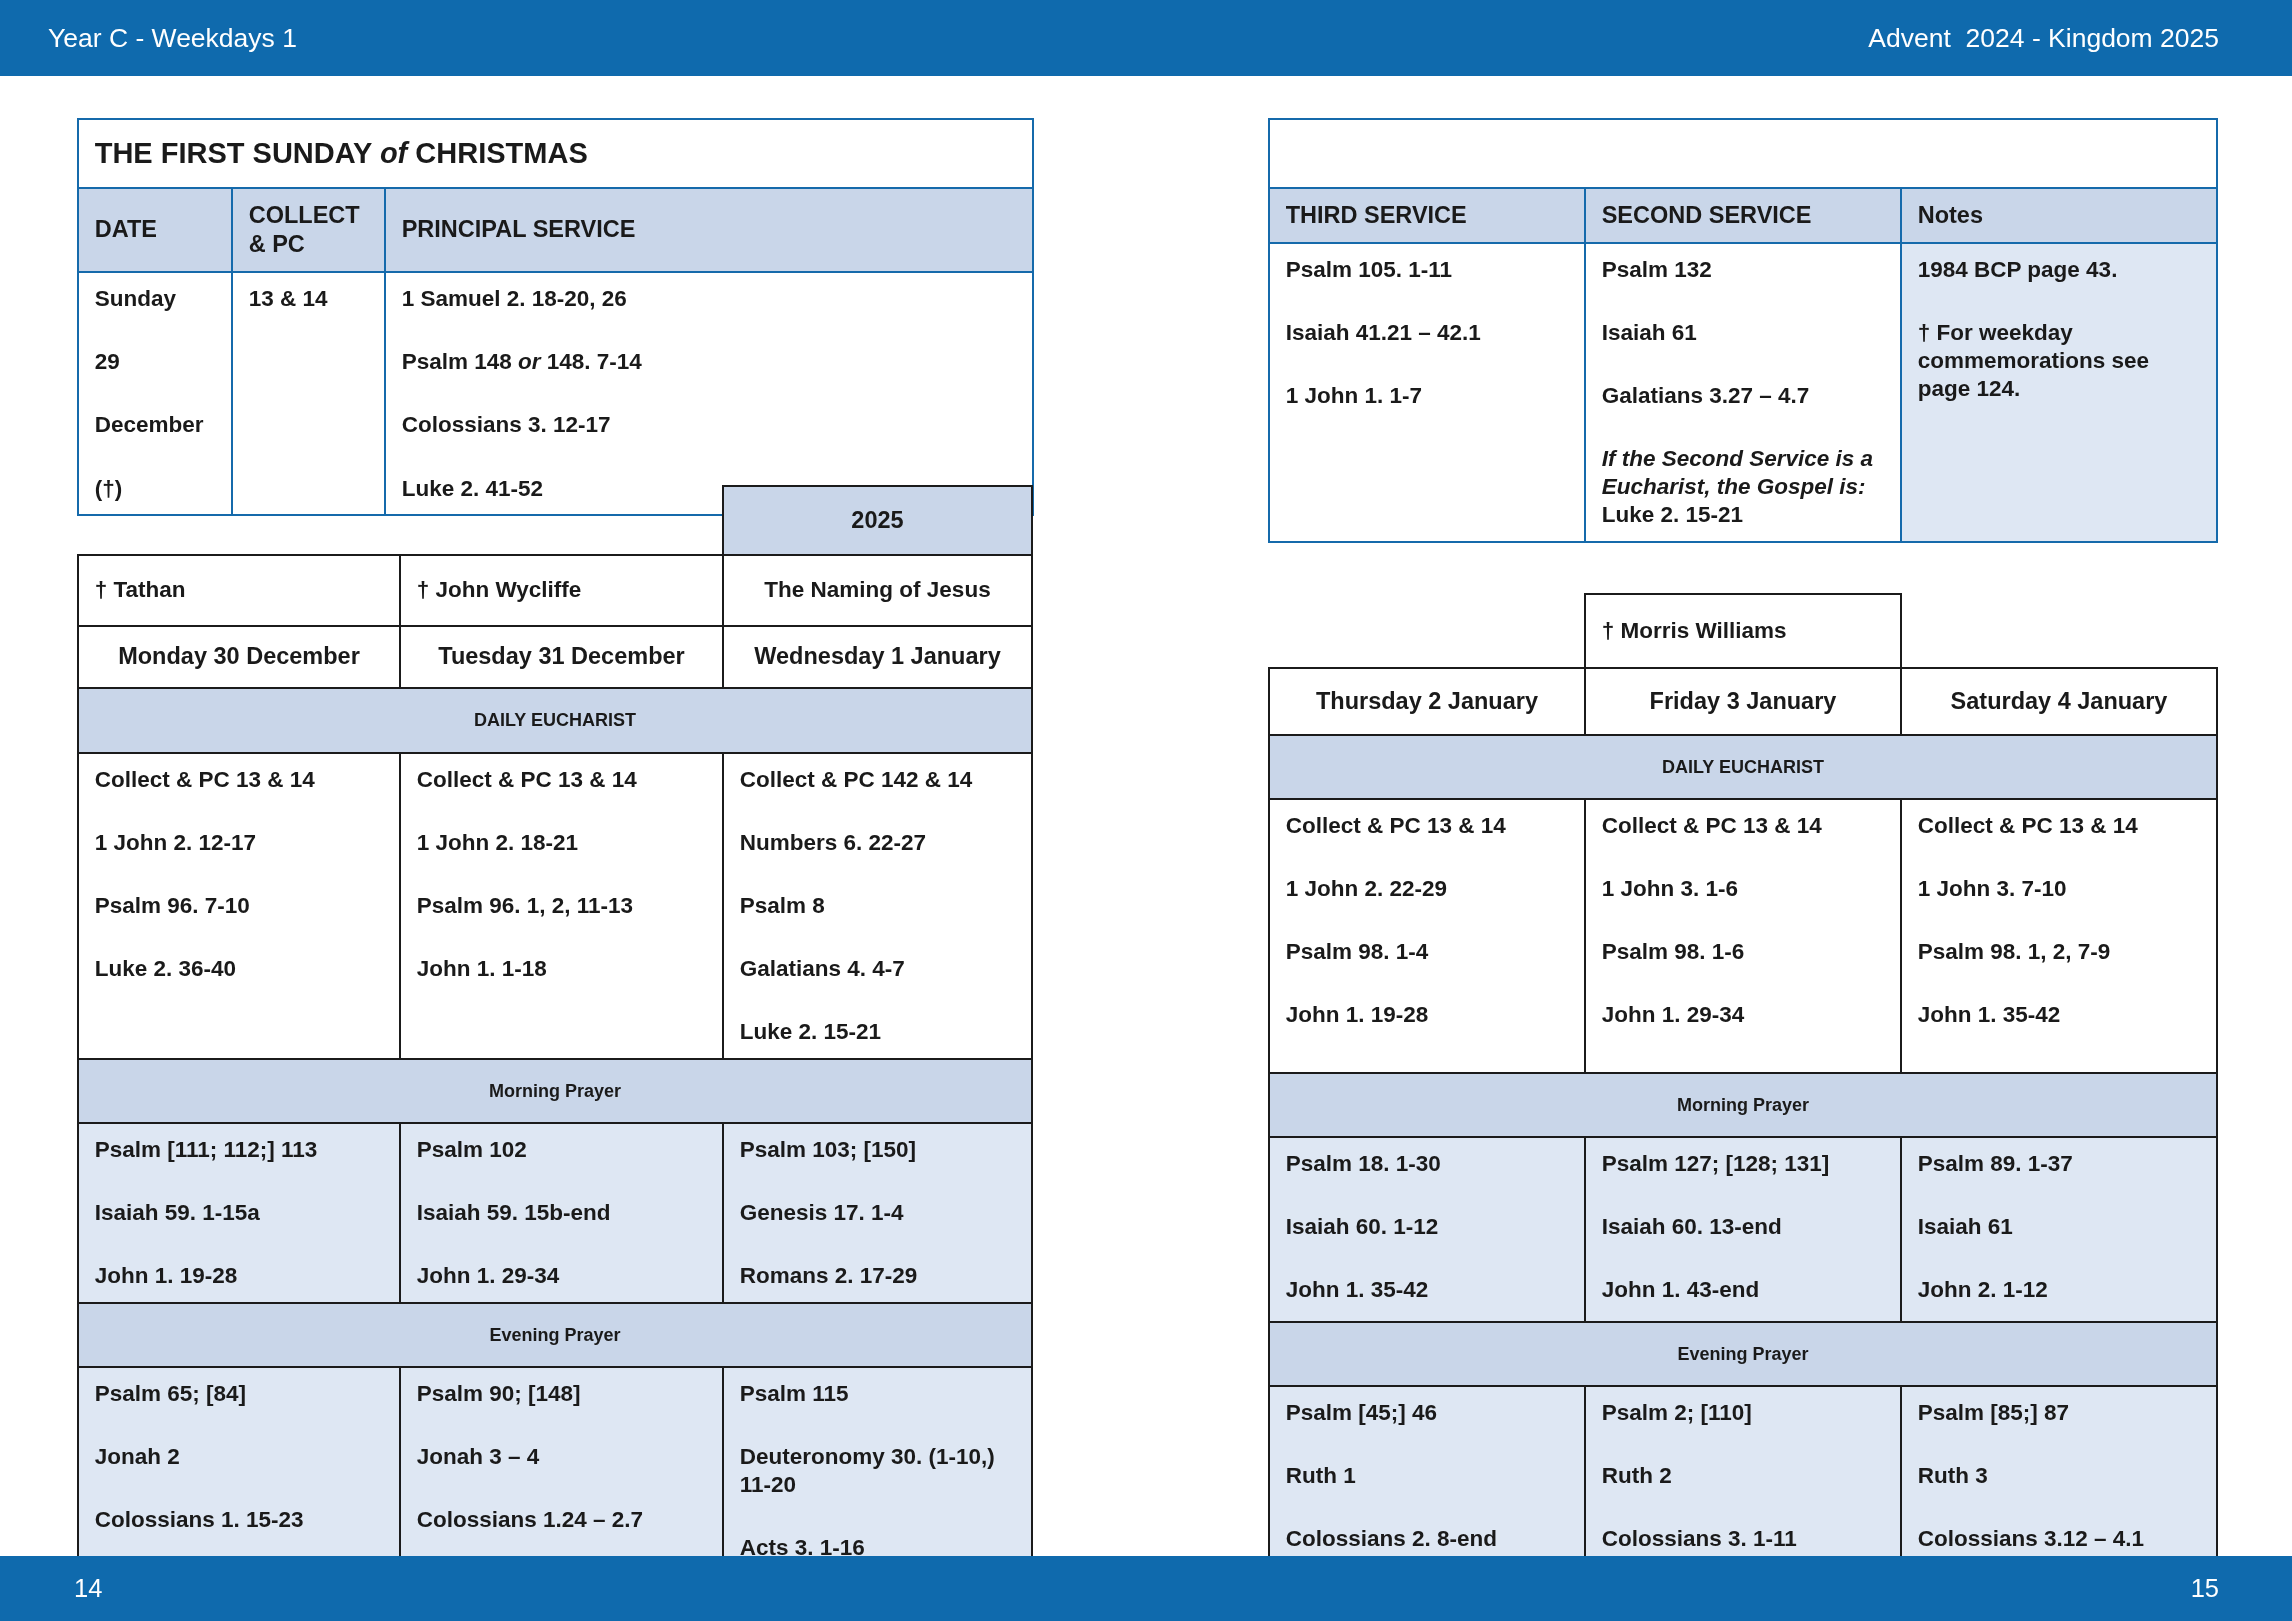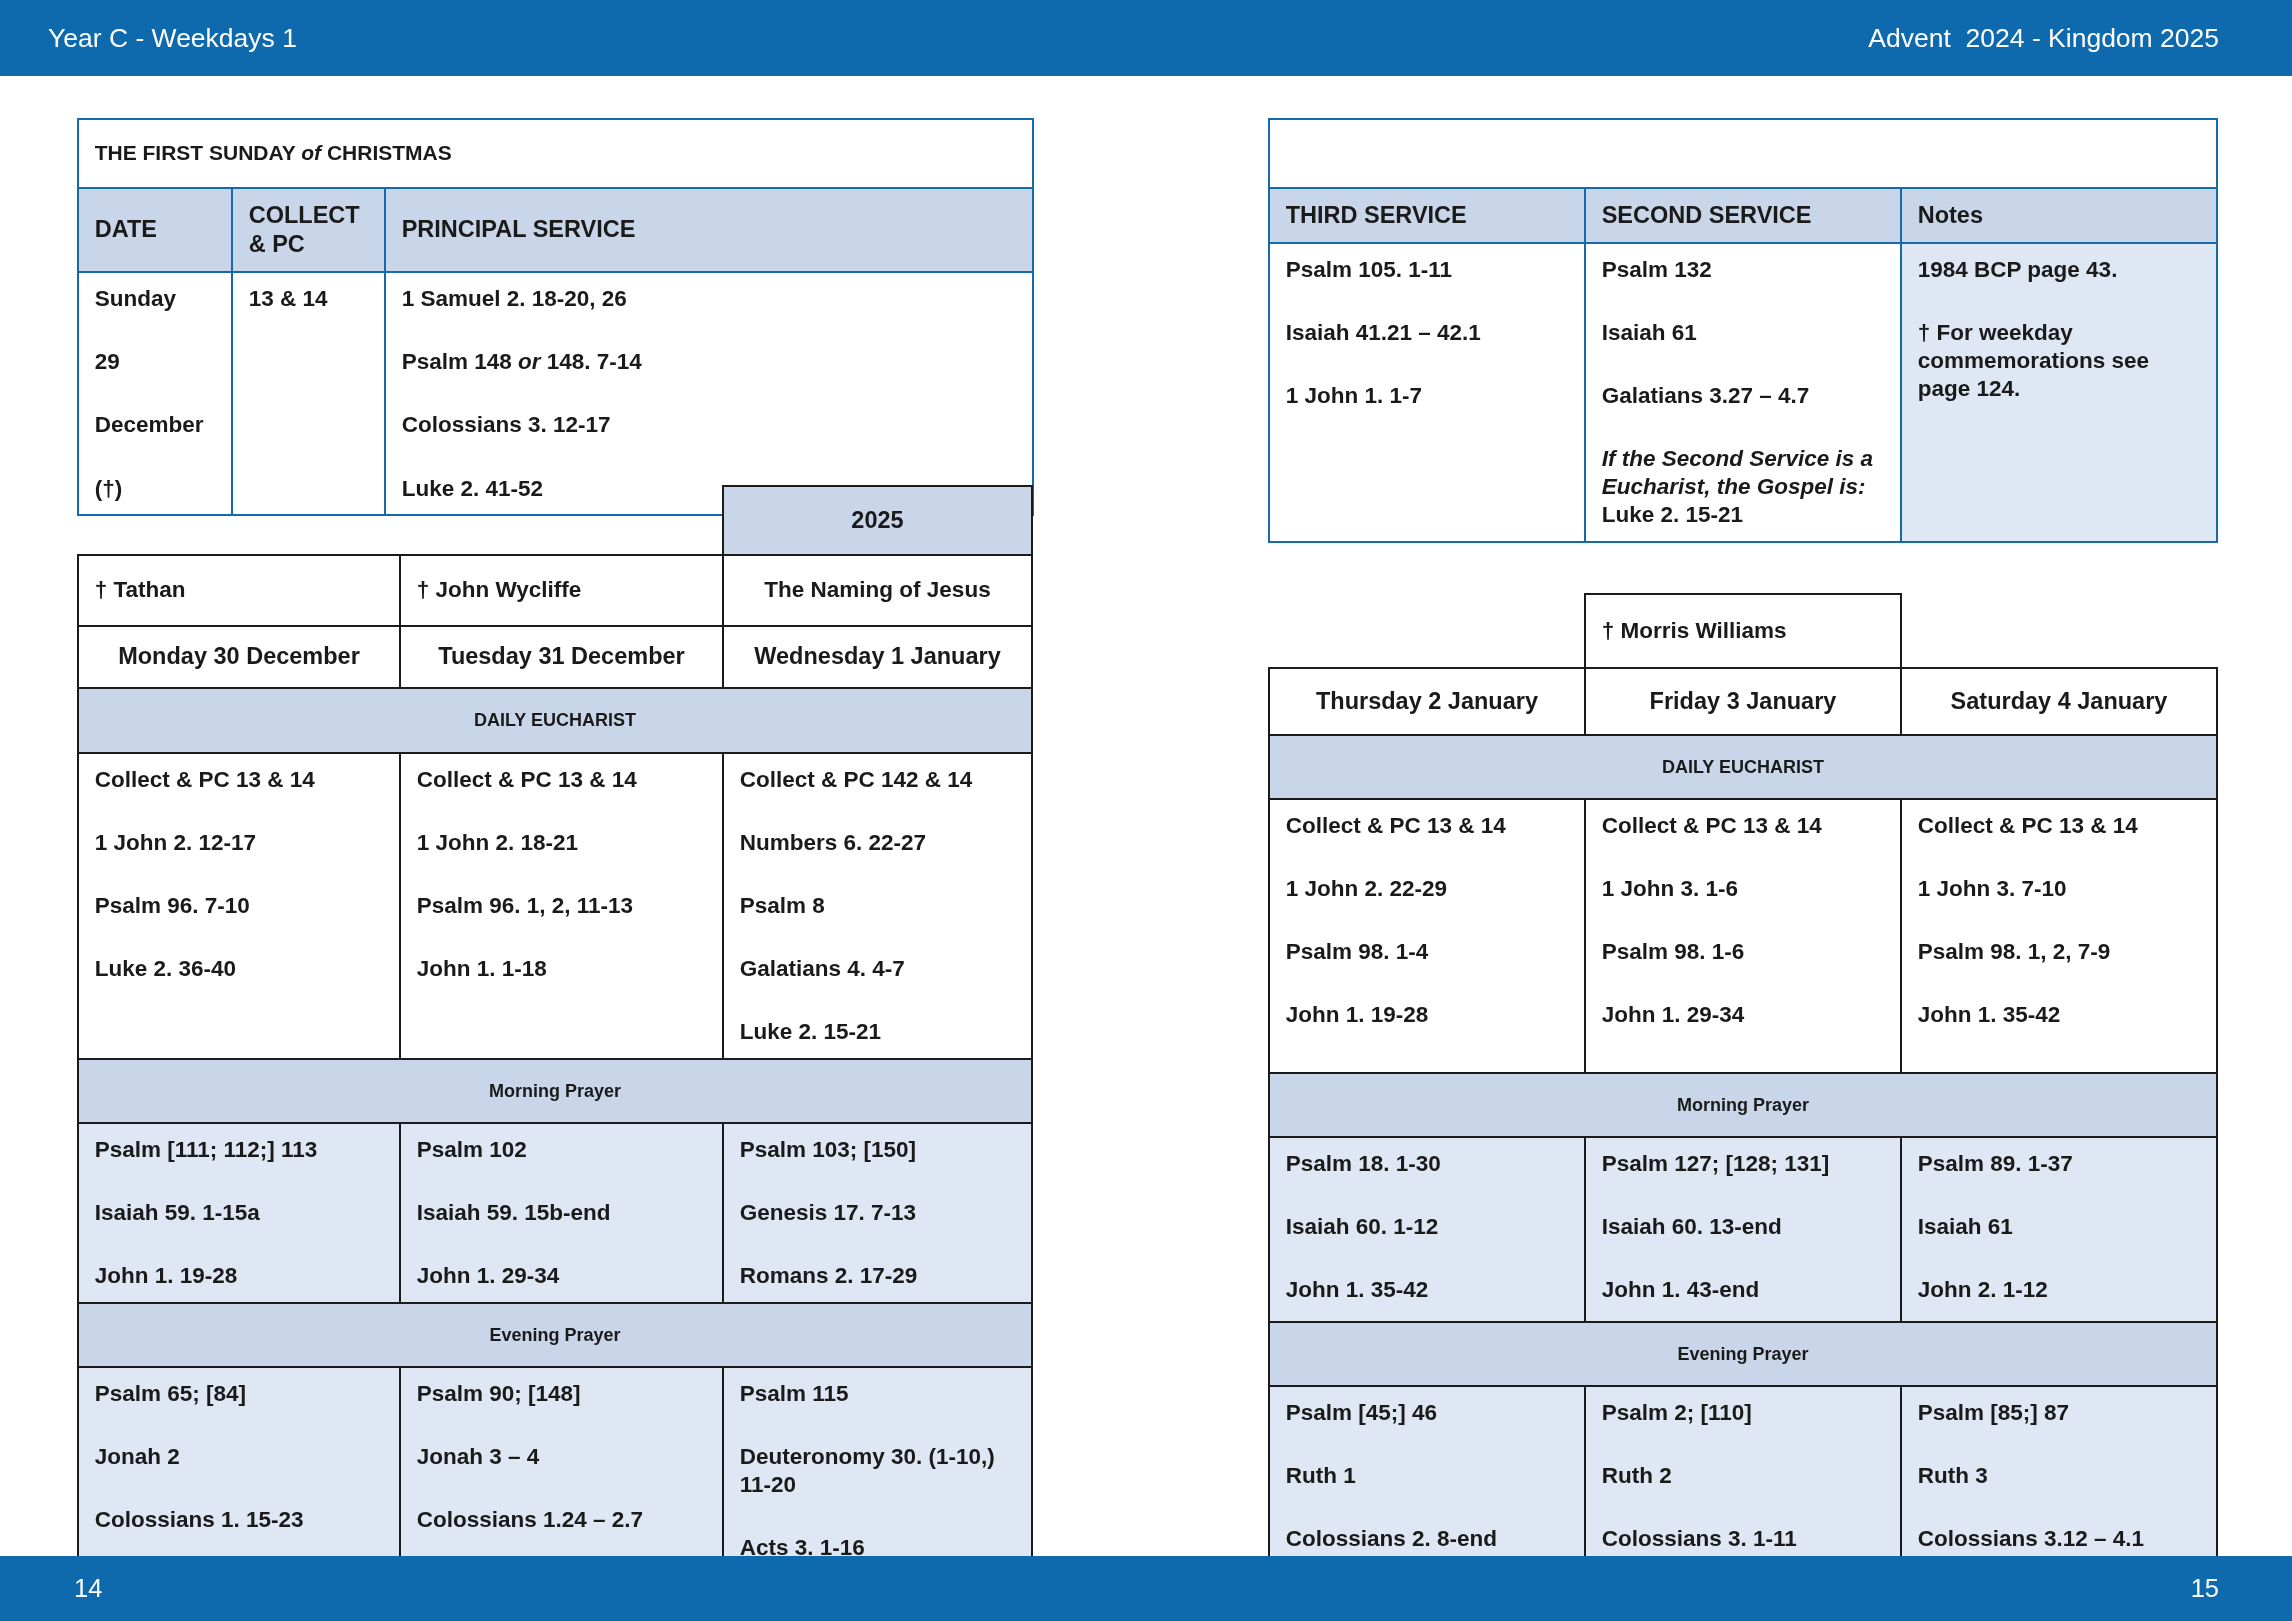--- a/index.html
+++ b/index.html
@@ -50,21 +50,21 @@
   .t-black td{border:2.9px solid var(--black-border);background:#ffffff;}
 
   td.ghost{border:none !important;background:transparent !important;padding:0;}
   td.fill-head{background:var(--header-fill) !important;vertical-align:middle;}
   td.fill-light{background:var(--light-fill) !important;margin-left:24px;}
   td.band{
     background:var(--header-fill) !important;
     text-align:center;vertical-align:middle;
     font-size:18px;
   }
-  td.title-cell{vertical-align:middle;font-size:21px;}
+  td.title-cell{vertical-align:middle;font-size:29px;}
   td.colhead{font-size:23.5px;vertical-align:middle;}
   td.day-name{vertical-align:middle;margin-left:21px;}
   td.day-name.centered{text-align:center;}
   td.day-date{text-align:center;vertical-align:middle;font-size:23.5px;}
   td.year-cell{text-align:center;vertical-align:middle;font-size:23.5px;}
   td.evenote{
     background:var(--light-fill) !important;
     text-align:center;vertical-align:middle;
     font-style:italic;font-size:22.5px;
     padding:7.8px 9.8px;line-height:1.35;
@@ -203,21 +203,21 @@
             <p class="line">Isaiah 59. 1-15a</p>
             <p class="line">John 1. 19-28</p>
           </td>
       <td class="fill-light">
             <p class="line">Psalm 102</p>
             <p class="line">Isaiah 59. 15b-end</p>
             <p class="line">John 1. 29-34</p>
           </td>
       <td class="fill-light">
             <p class="line">Psalm 103; [150]</p>
-            <p class="line">Genesis 17. 7-13</p>
+            <p class="line">Genesis 17. 1-4</p>
             <p class="line">Romans 2. 17-29</p>
           </td>
     </tr>
     <tr style="height:64px">
       <td colspan="3" class="band">Evening Prayer</td>
     </tr>
     <tr style="height:162px">
       <td class="fill-light">
             <p class="line">Psalm 65; [84]</p>
             <p class="line">Jonah 2</p>

